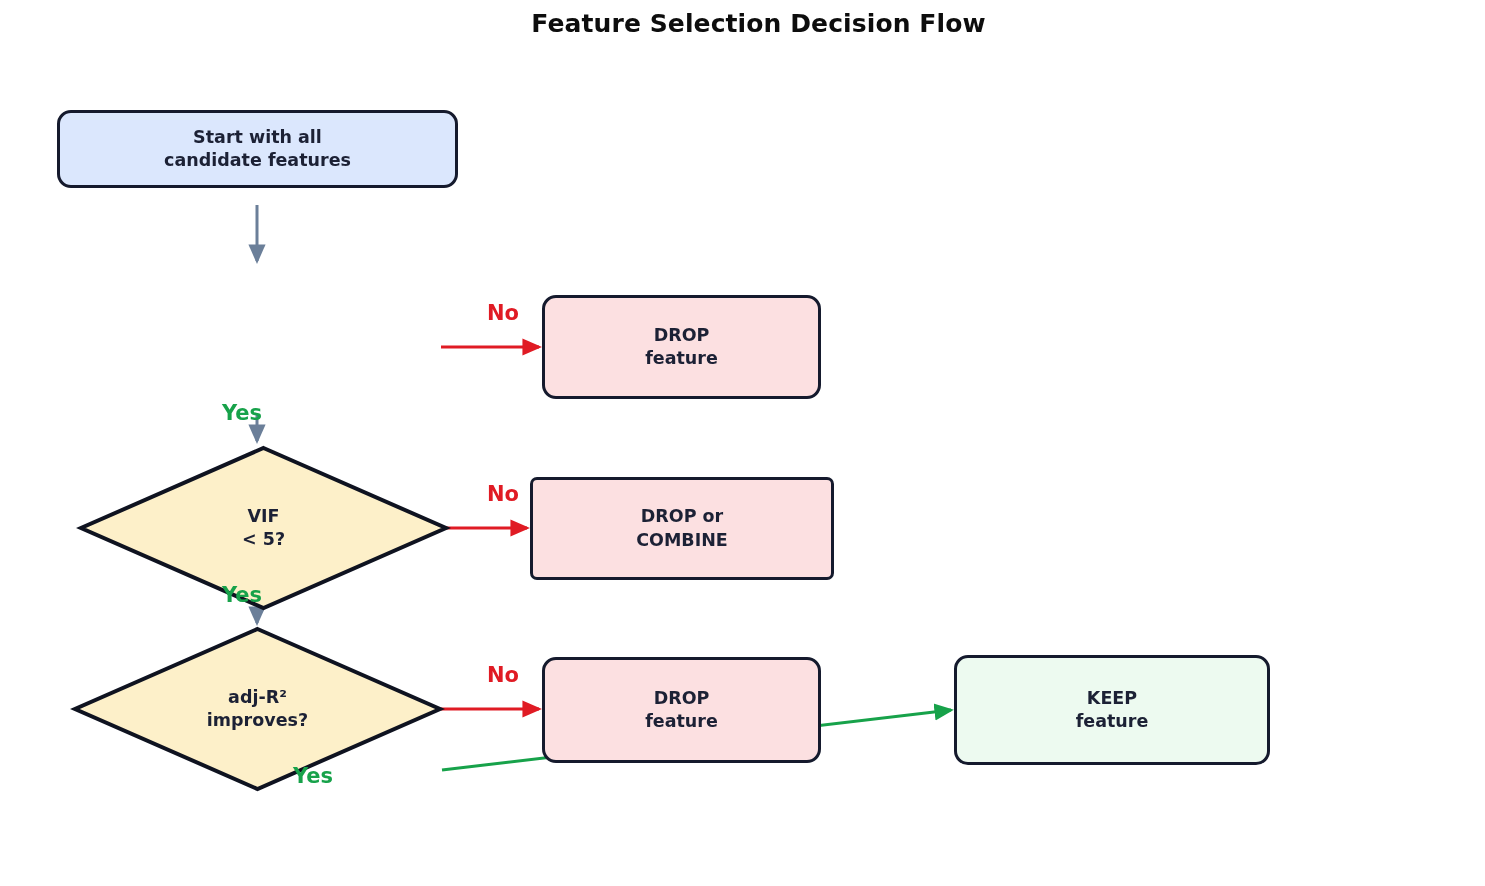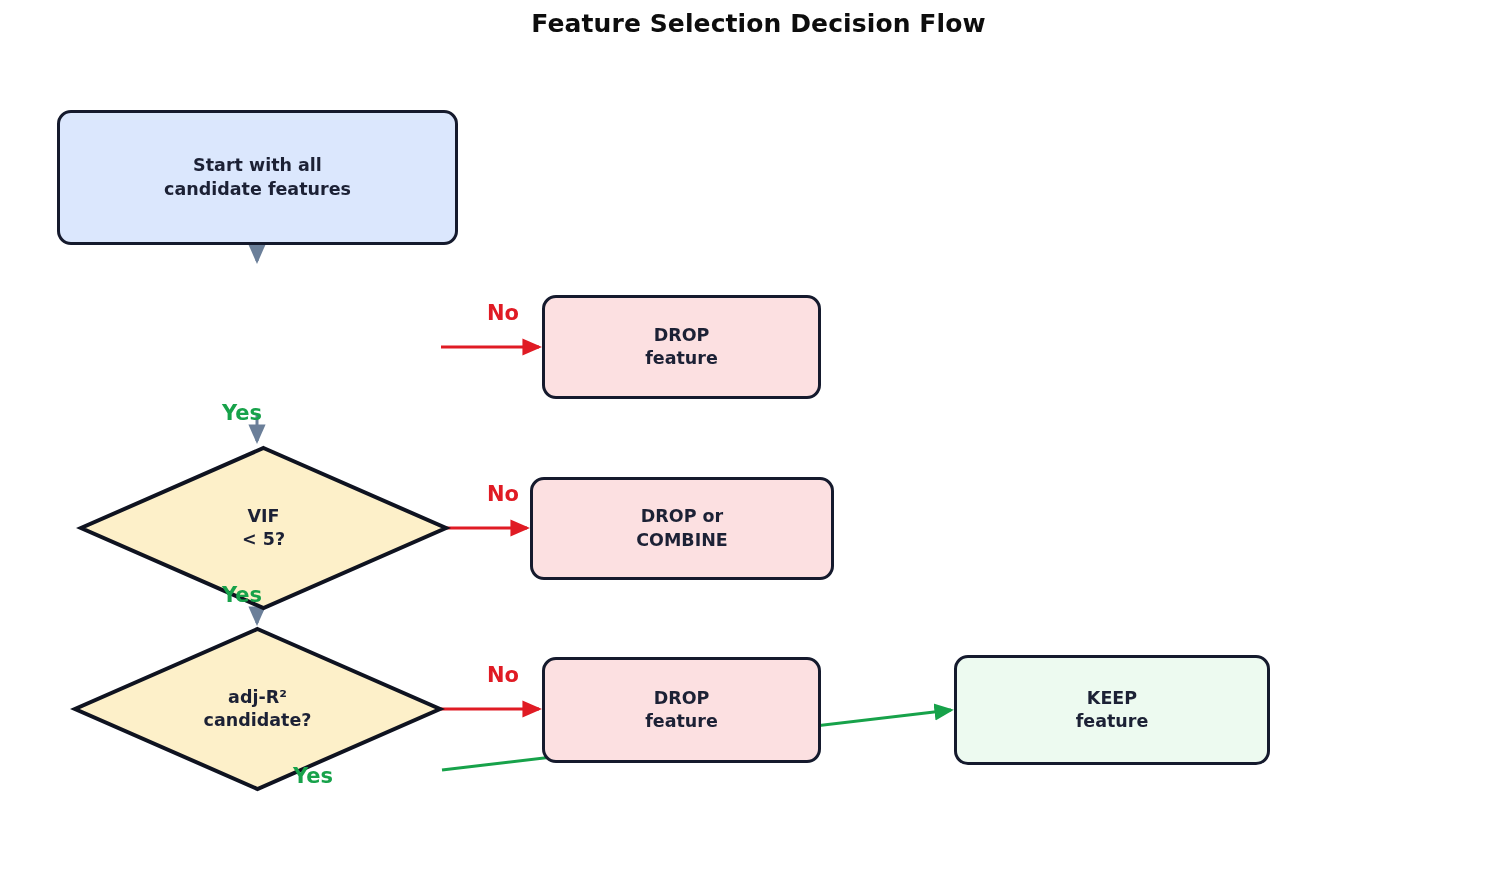--- a/index.html
+++ b/index.html
@@ -131,48 +131,48 @@
 
     <line x1="257" y1="596" x2="257" y2="623" stroke="#6b7f99" stroke-width="3" marker-end="url(#ah-gray)"></line>
 
     <line x1="441" y1="709" x2="539" y2="709" stroke="#e01b24" stroke-width="3" marker-end="url(#ah-red)"></line>
 
     <line x1="442" y1="770" x2="951" y2="710" stroke="#17a24a" stroke-width="3" marker-end="url(#ah-green)"></line>
   </svg>
 
   <div class="node-layer">
 
-    <div class="box box-start" style="left:57px; top:110px; width:401px; height:135px;">
+    <div class="box box-start" style="left:57px; top:110px; width:401px; height:78px;">
       <span class="label">Start with all
 candidate features</span>
     </div>
 
 
     <div class="diamond" style="left:79px; top:446px; width:369px; height:164px;">
       <svg width="369" height="164" viewBox="0 0 369 164">
         <polygon points="184.5,2 367,82 184.5,162 2,82" fill="#fdf0c9" stroke="#0f1320" stroke-width="4" stroke-linejoin="miter"></polygon>
       </svg>
       <div class="dlabel">VIF
 &lt; 5?</div>
     </div>
 
     <div class="diamond" style="left:73px; top:627px; width:369px; height:164px;">
       <svg width="369" height="164" viewBox="0 0 369 164">
         <polygon points="184.5,2 367,82 184.5,162 2,82" fill="#fdf0c9" stroke="#0f1320" stroke-width="4" stroke-linejoin="miter"></polygon>
       </svg>
       <div class="dlabel">adj-R²
-candidate?</div>
+improves?</div>
     </div>
 
     <div class="box box-drop" style="left:542px; top:295px; width:279px; height:104px;">
       <span class="label">DROP
 feature</span>
     </div>
 
-    <div class="box box-drop" style="left:530px; top:477px; width:304px; height:103px;">
+    <div class="box box-drop" style="left:530px; top:477px; width:304px; height:103px;border-radius:7px;">
       <span class="label">DROP or
 COMBINE</span>
     </div>
 
     <div class="box box-drop" style="left:542px; top:657px; width:279px; height:106px;">
       <span class="label">DROP
 feature</span>
     </div>
 
     <div class="box box-keep" style="left:954px; top:655px; width:316px; height:110px;">

